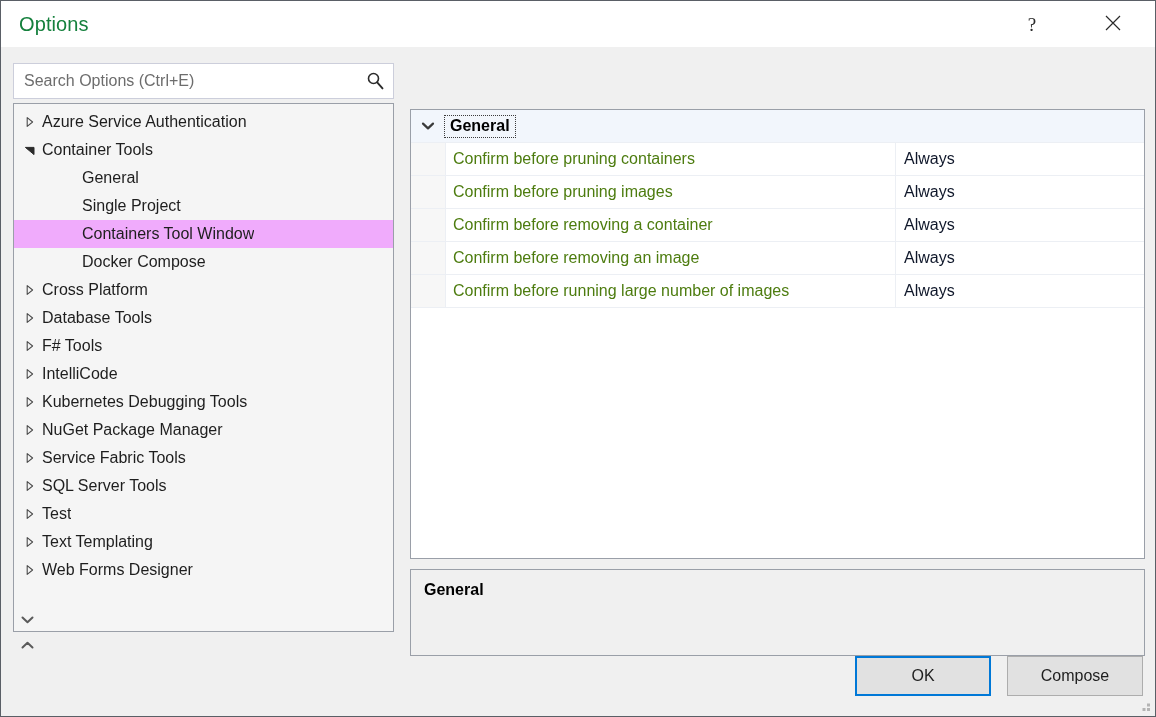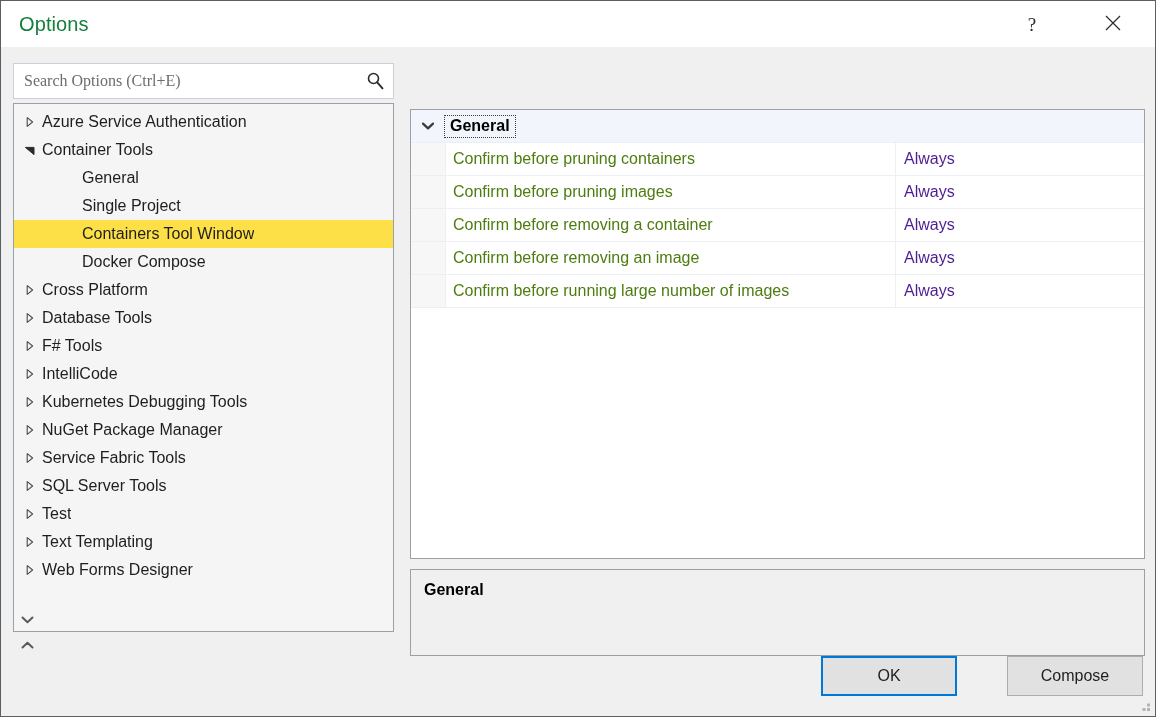--- a/index.html
+++ b/index.html
@@ -87,21 +87,21 @@
     border: 1px solid #cccedb;
     background: #ffffff;
     display: flex;
     align-items: center;
   }
   #search-input {
     flex: 1;
     border: none;
     outline: none;
     background: transparent;
-    font-family: Liberation Serif, serif;
+    font-family: Liberation Sans, sans-serif;
     font-size: 16px;
     color: #6d6d6d;
     padding: 0 34px 0 10px;
     height: 100%;
     box-sizing: border-box;
   }
   #search-input::placeholder { color: #6d6d6d; opacity: 1; }
   #search-icon {
     position: absolute;
     right: 8px;
@@ -132,21 +132,21 @@
   .tree-item {
     height: 28px;
     display: flex;
     align-items: center;
     padding-left: 8px;
     white-space: nowrap;
     font-size: 16px;
     color: #1e1e1e;
     box-sizing: border-box;
   }
-  .tree-item.selected { background: #fde047; }
+  .tree-item.selected { background: #f0abfc; }
   .tree-item .expander {
     width: 16px;
     min-width: 16px;
     display: flex;
     align-items: center;
     justify-content: center;
     margin-right: 4px;
   }
   .tree-item .expander.none { visibility: hidden; }
   .tree-item .label { overflow: hidden; }
@@ -241,21 +241,21 @@
     white-space: nowrap;
     overflow: hidden;
   }
   .grid-row .value-cell {
     width: 240px;
     min-width: 240px;
     display: flex;
     align-items: center;
     padding-left: 8px;
     font-size: 16px;
-    color: #4c1d95;
+    color: #0f172a;
     border-left: 1px solid #eceff4;
     white-space: nowrap;
   }
 
   #desc-panel {
     position: absolute;
     left: 0;
     top: 460px;
     width: 100%;
     height: 87px;
@@ -282,21 +282,20 @@
     width: 136px;
     height: 40px;
     box-sizing: border-box;
     background: #e1e1e1;
     border: 1px solid #adadad;
     font-family: "Liberation Sans", sans-serif;
     font-size: 16px;
     color: #1e1e1e;
     cursor: default;
     padding: 0;
-    margin-left: 34px;
   }
   .dlg-btn.default {
     border: 2px solid #0078d7;
   }
 
   #resize-grip {
     position: absolute;
     right: 3px;
     bottom: 3px;
     width: 14px;

